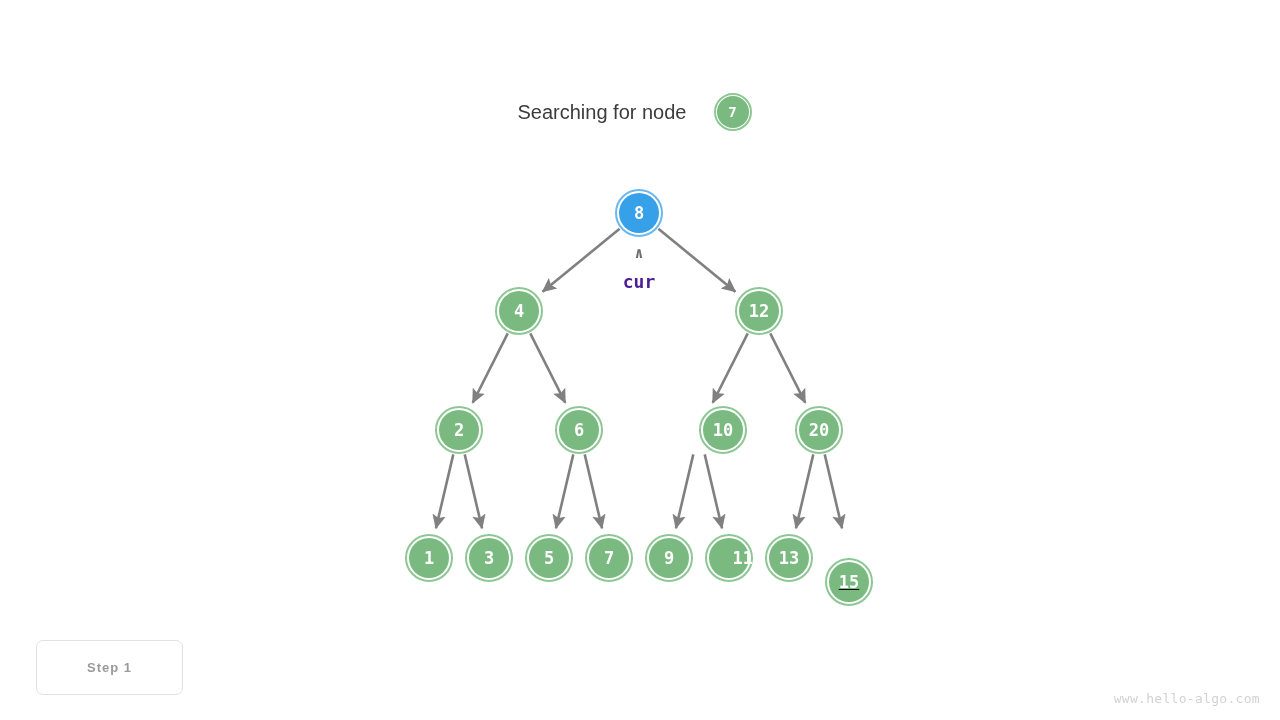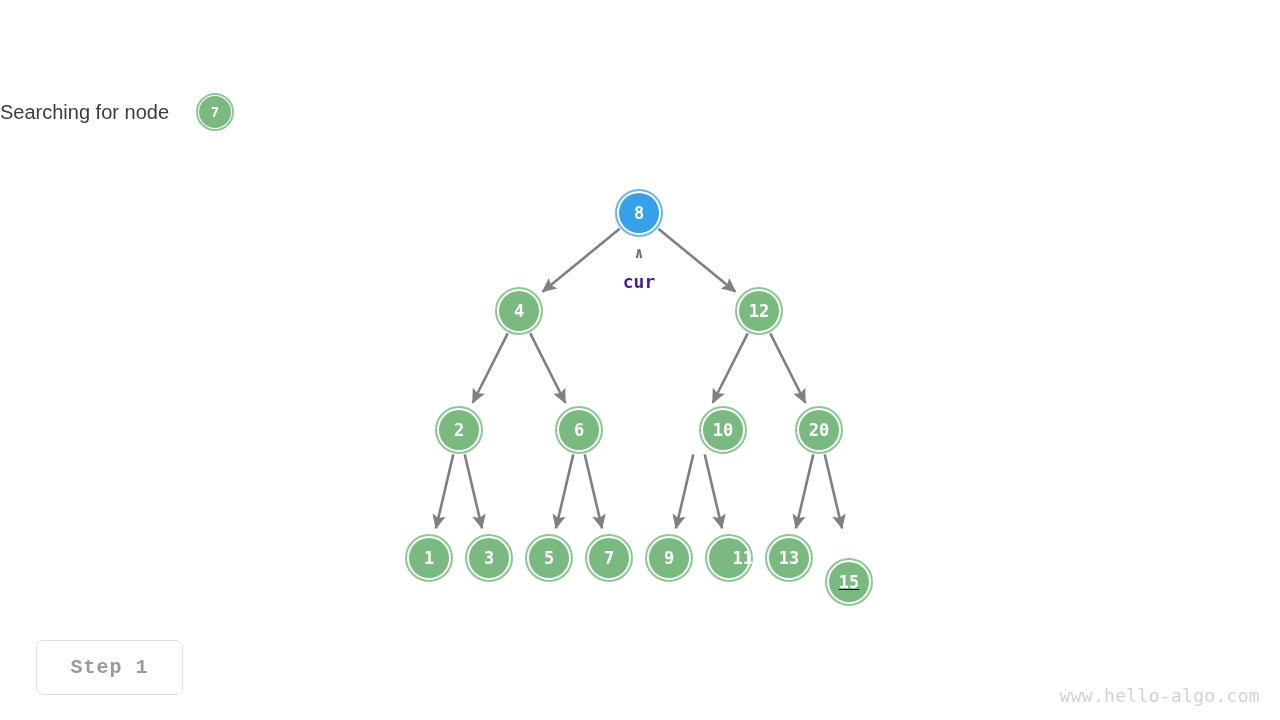--- a/index.html
+++ b/index.html
@@ -19,20 +19,21 @@
 
   
   #title-bar {
     position: absolute;
     left: 0;
     top: 92px;
     width: 1280px;
     height: 40px;
     display: flex;
     align-items: center;
+    justify-content: center;
     gap: 16px;
   }
   .title-text {
     font-family: "Liberation Sans", sans-serif;
     font-size: 20px;
     color: #3c3c3c;
     white-space: pre;
     line-height: 1;
   }
   .title-badge {
@@ -140,35 +141,35 @@
     width: 145px;
     height: 53px;
     border: 1px solid #e2e2e2;
     border-radius: 7px;
     background: #ffffff;
     display: flex;
     align-items: center;
     justify-content: center;
   }
   #step-label {
-    font-family: Liberation Mono, monospace;
-    font-size: 20px;
+    font-family: Liberation Sans, sans-serif;
+    font-size: 13px;
     font-weight: 700;
     color: #9a9a9a;
     letter-spacing: 1px;
     white-space: pre;
   }
 
   
   #watermark {
     position: absolute;
     right: 20px;
     bottom: 14px;
     font-family: "DejaVu Sans Mono", monospace;
-    font-size: 18px;
+    font-size: 13px;
     color: #d2d2d2;
     letter-spacing: 0.3px;
     white-space: nowrap;
     text-align: center;
   }
 </style>
 </head>
 <body>
 
 <div id="title-bar">

